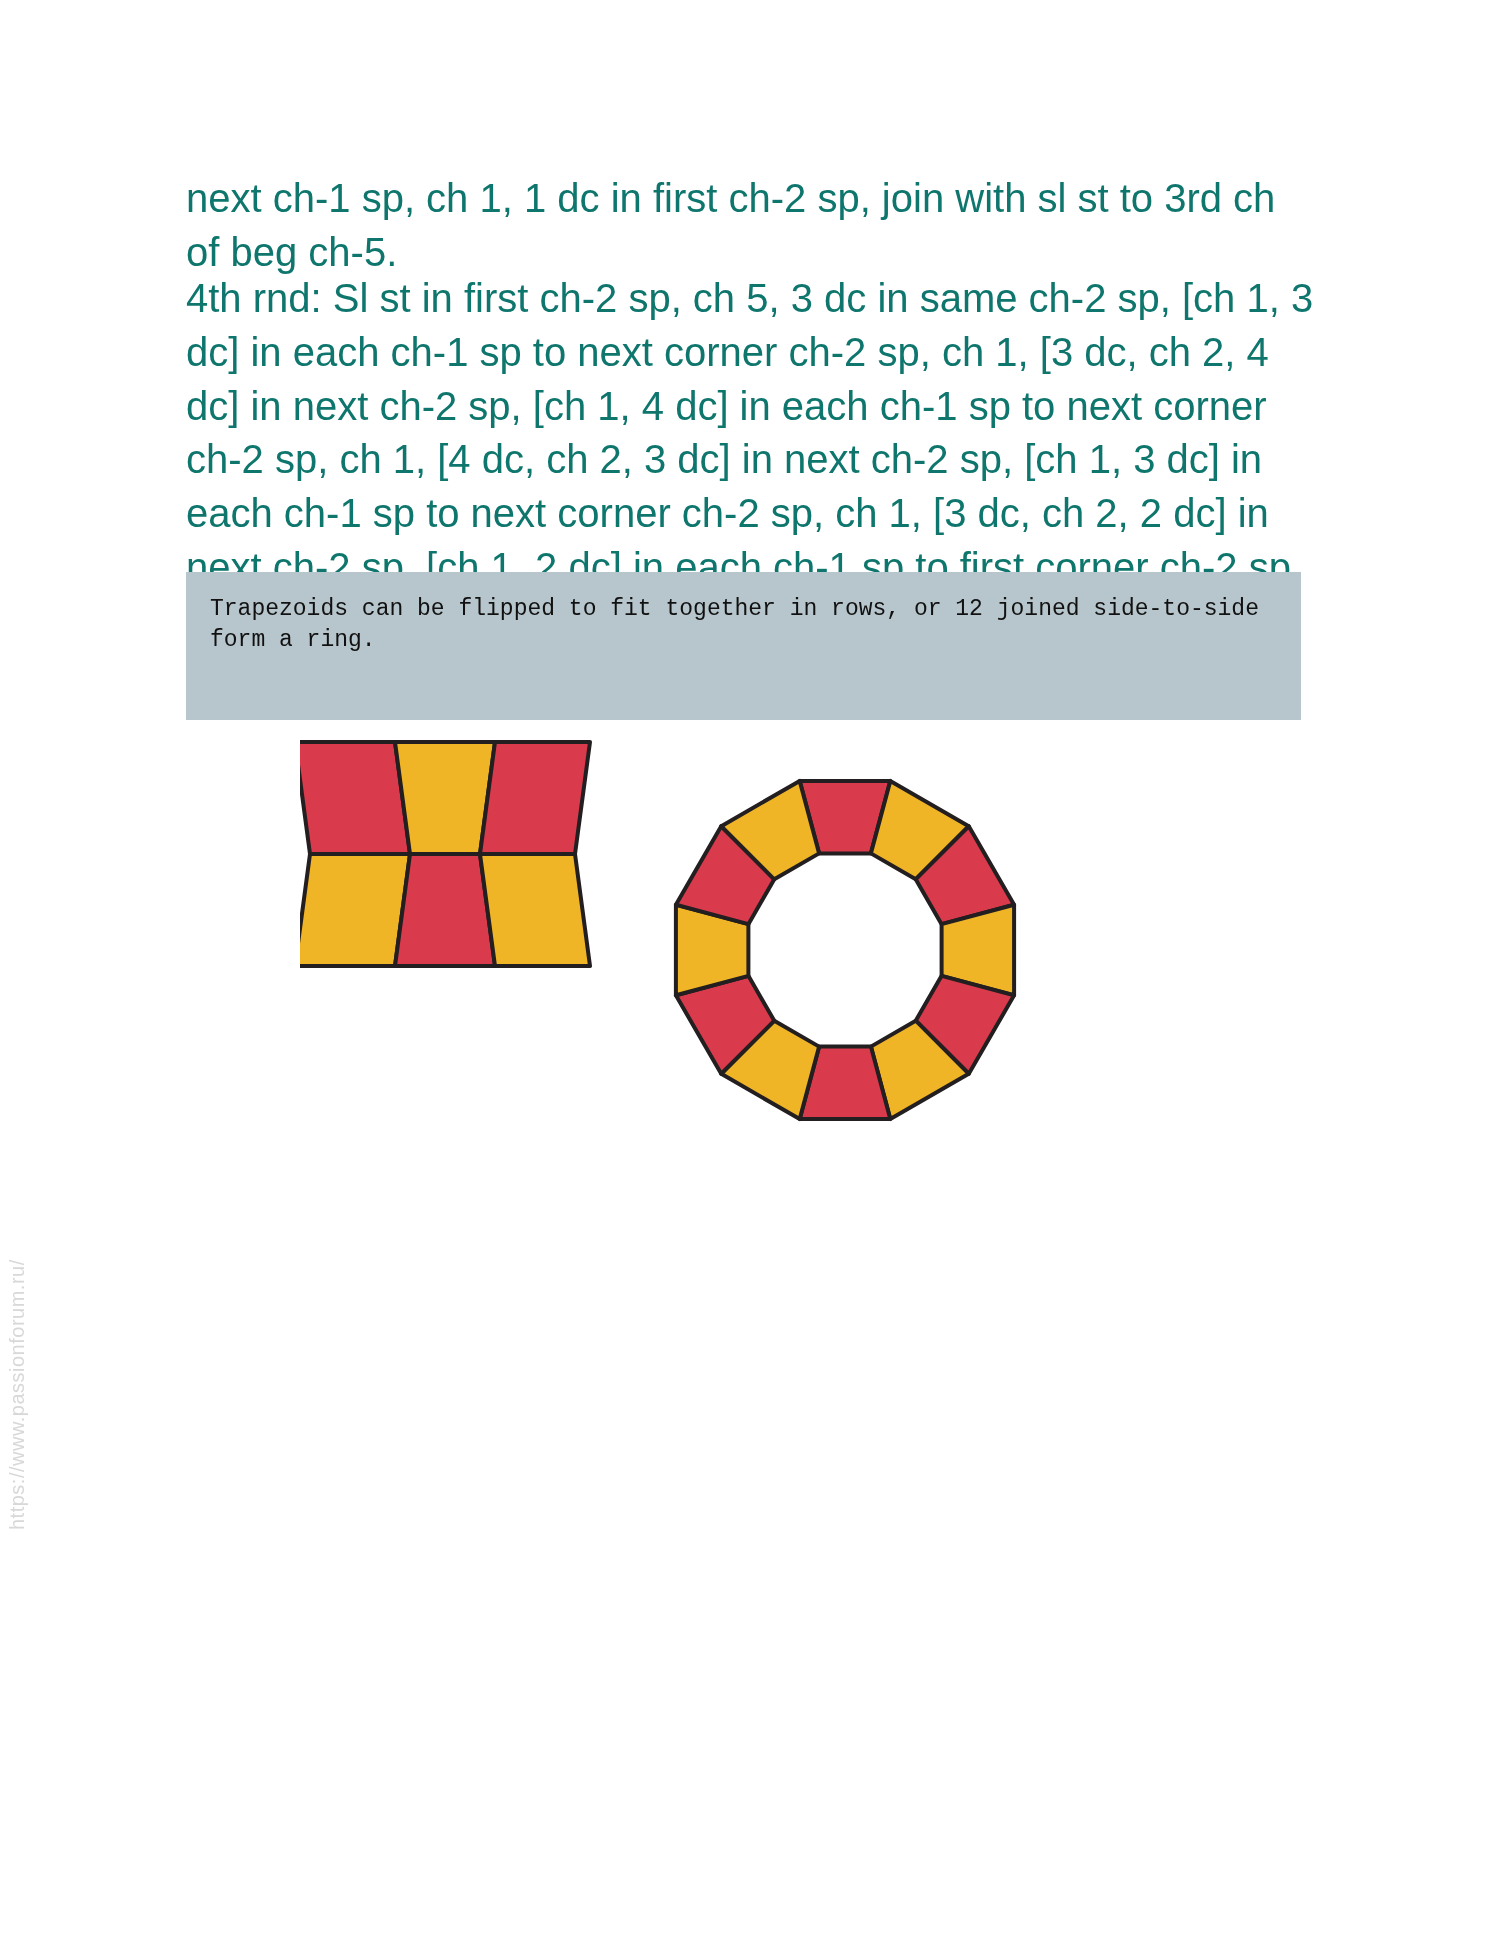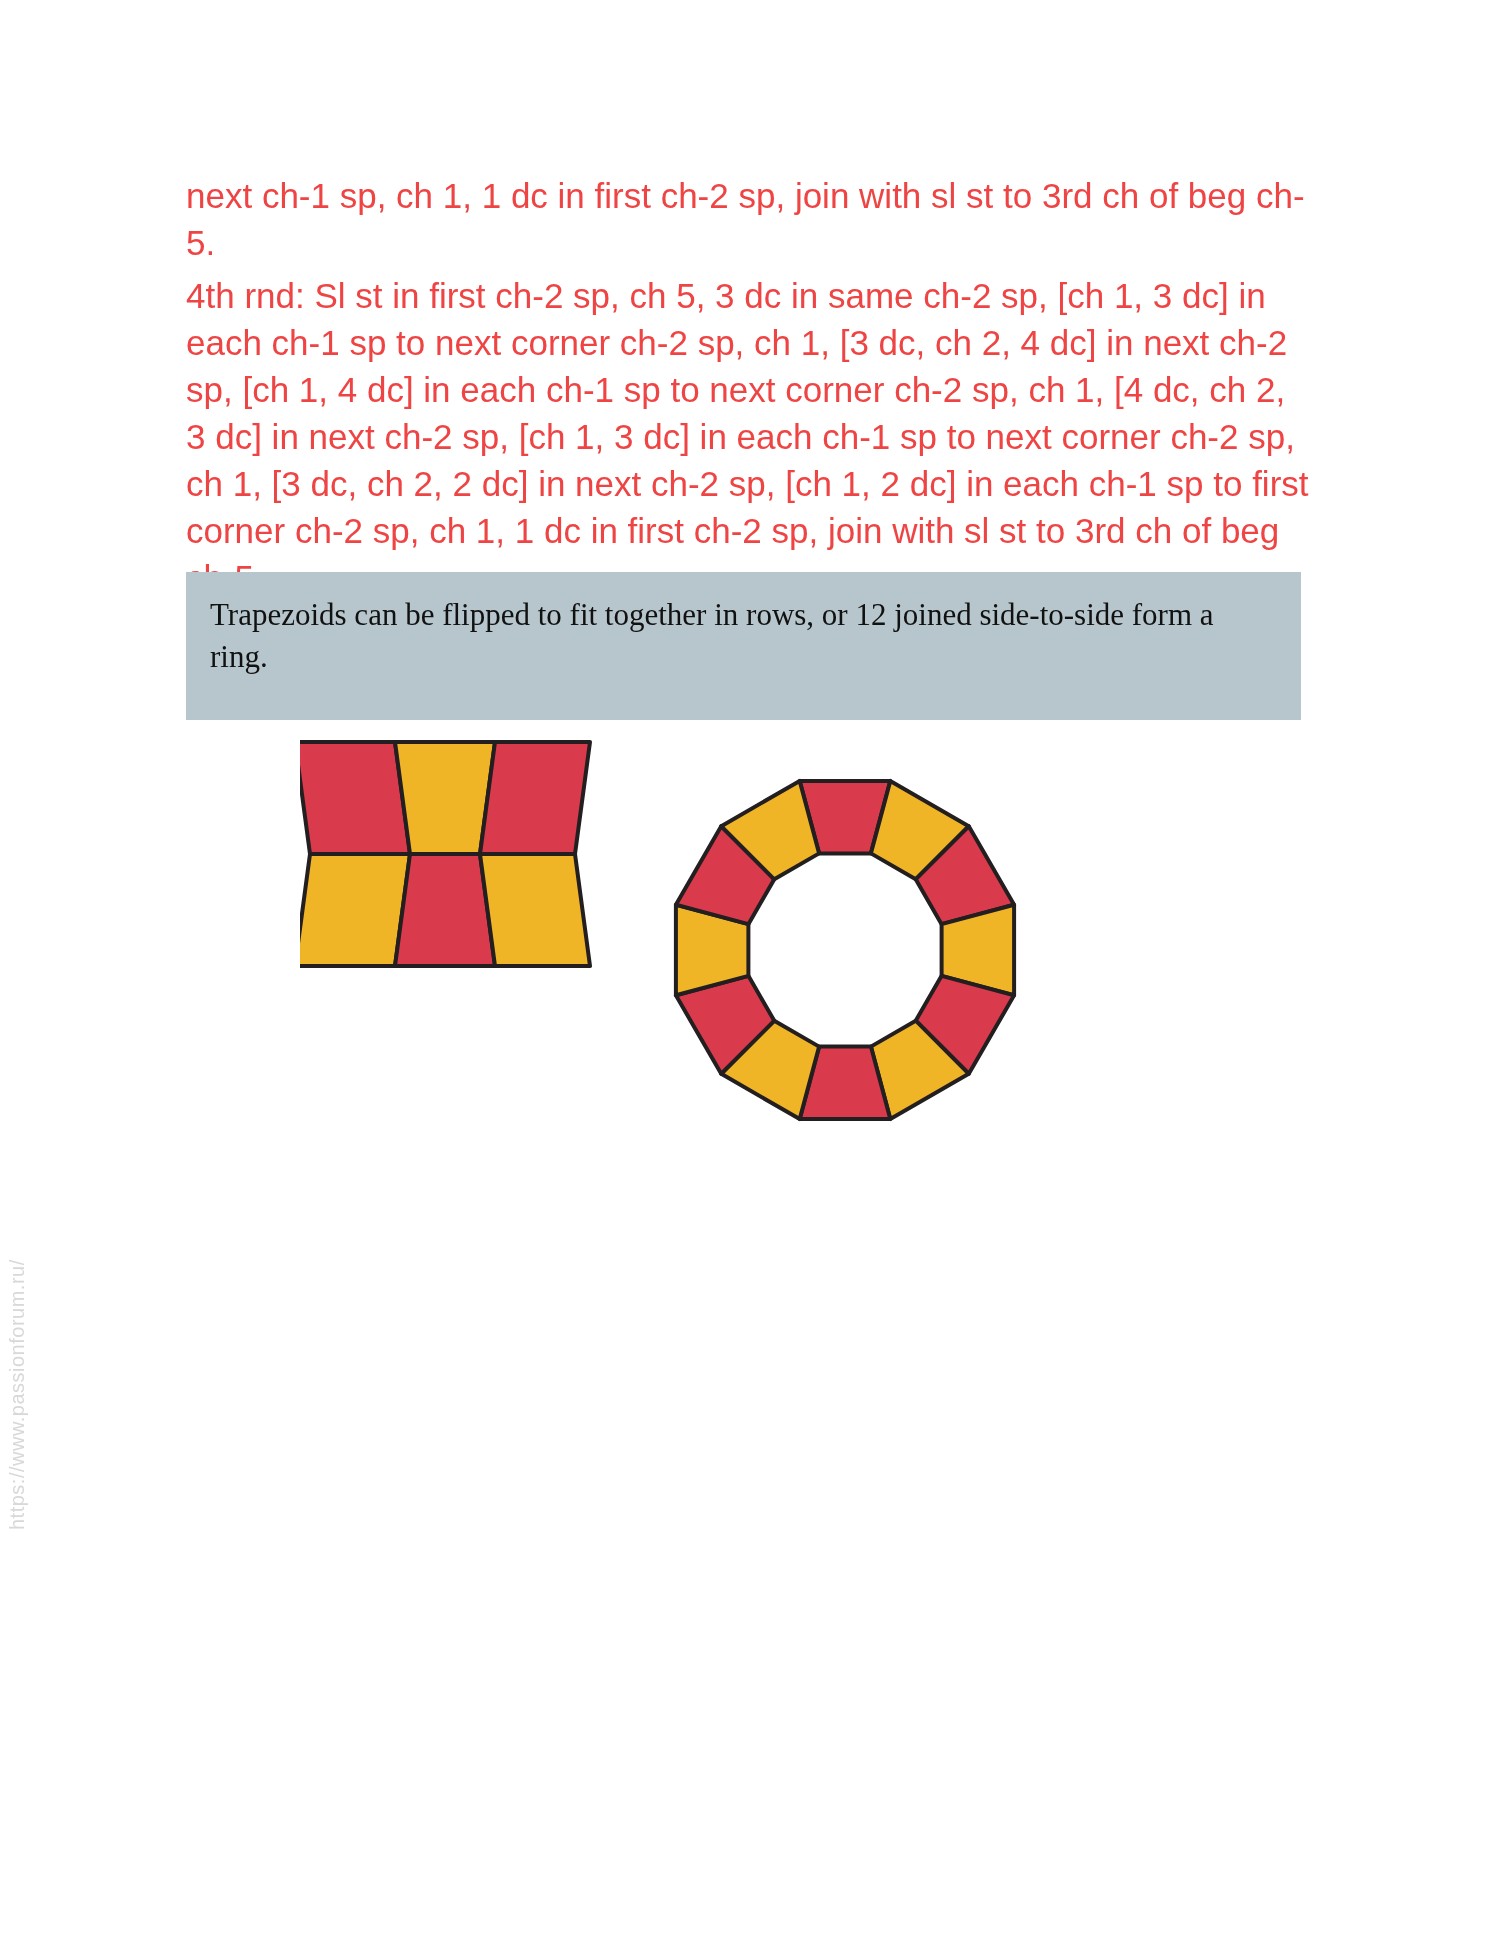--- a/index.html
+++ b/index.html
@@ -37,23 +37,23 @@
     color: #d8d8d8;
     white-space: nowrap;
     user-select: none;
   }
 
   
   .text-block {
     position: absolute;
     left: 186px;
     width: 1128px;
-    font-size: 35px;
+    font-size: 40px;
     line-height: 1.345;
-    color: #ef4444;
+    color: #0f766e;
     font-family: "Liberation Sans", sans-serif;
   }
   #para-1 { top: 172px; }
   #para-2 { top: 272px; }
 
   .bold-lead {
     font-weight: normal;
   }
 
   
@@ -63,22 +63,22 @@
     top: 572px;
     width: 1115px;
     height: 148px;
     background: #b7c6cc;
   }
   .callout-text {
     position: absolute;
     left: 24px;
     top: 22px;
     width: 1050px;
-    font-family: Liberation Serif, serif;
-    font-size: 31px;
+    font-family: Liberation Mono, monospace;
+    font-size: 23px;
     line-height: 1.35;
     color: #111111;
   }
 
   
   .figure {
     position: absolute;
     left: 300px;
     top: 740px;
     width: 900px;

